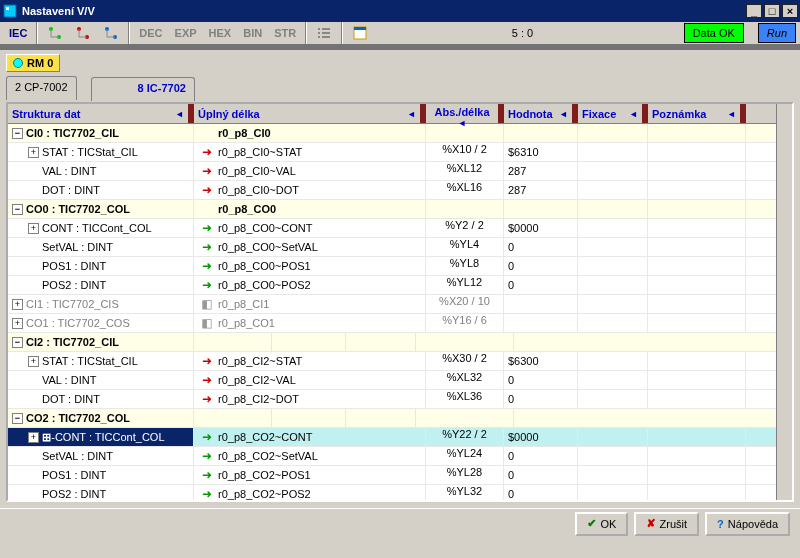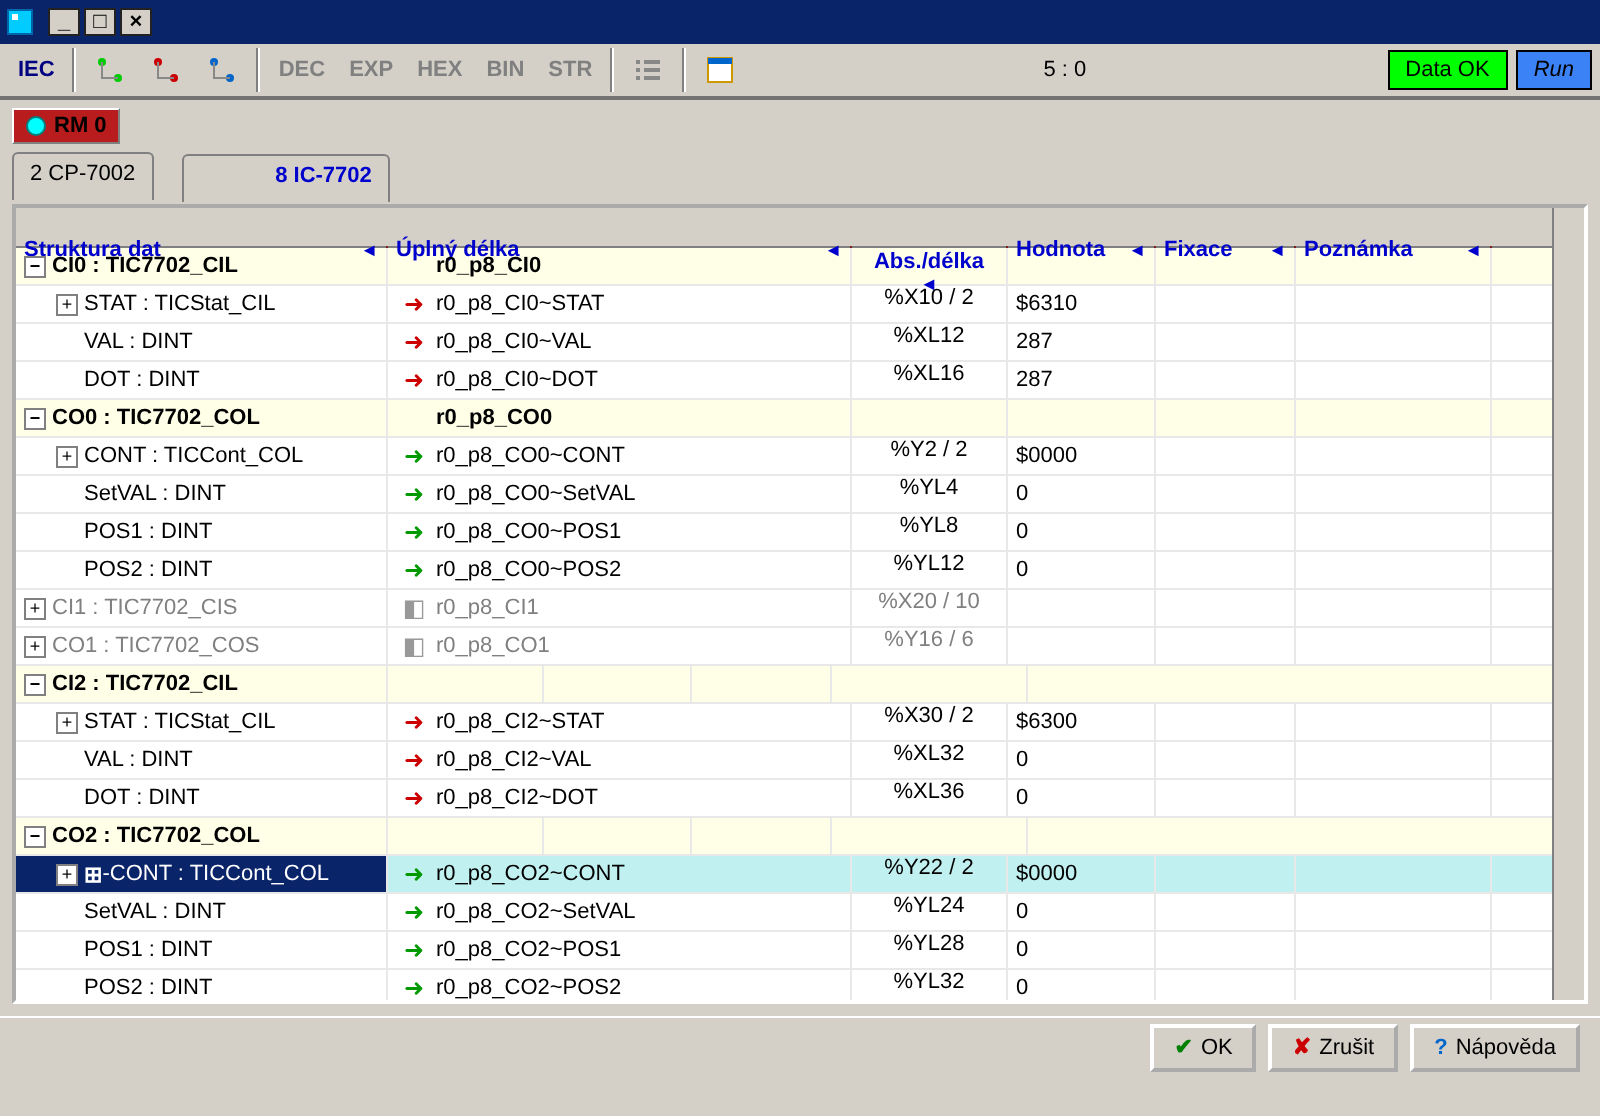--- a/index.html
+++ b/index.html
@@ -1,40 +1,40 @@
 <!DOCTYPE html>
 <html><head>
 <meta charset="utf-8">
 <style>
   * { box-sizing: border-box; font-family: Tahoma, Arial, sans-serif; font-size: 11px; }
   body { margin: 0; background: #d4d0c8; width: 800px; height: 558px; overflow: hidden; }
   .titlebar { height: 22px; background: linear-gradient(#0a246a,#0a246a); color: #fff; display: flex; align-items: center; padding: 0 2px; }
   .titlebar .ticon { width: 16px; height: 16px; margin-right: 4px; display: inline-flex; align-items: center; justify-content: center; }
   .titlebar .title { flex: 1; font-weight: bold; }
   .titlebar .winbtn { width: 16px; height: 14px; margin-left: 2px; background: #d4d0c8; border: 1px solid #222; display: inline-flex; align-items: center; justify-content: center; color: #000; font-weight: bold; font-family: Arial; line-height: 0; }
-  .toolbar { height: 28px; display: flex; align-items: center; padding: 2px 4px; gap: 2px; border-bottom: 2px solid #737373; }
+  .toolbar { height: 28px; display: flex; align-items: center; padding: 2px 4px; gap: 2px; border-bottom: 6px solid #737373; }
   .tbtn { height: 22px; padding: 0 4px; display: inline-flex; align-items: center; justify-content: center; border: 1px solid transparent; cursor: default; color: #333; }
   .tbtn.txt { color: #808080; font-weight: bold; }
   .tbtn.active { color: #000080; }
   .sep { width: 2px; height: 22px; border-left: 1px solid #808080; border-right: 1px solid #fff; margin: 0 2px; }
   .spacer { flex: 1; }
   .statusbox { padding: 0 16px; color: #000; }
-  .okbox, .runbox { height: 20px; padding: 0 8px; display: inline-flex; align-items: center; border: 1px solid #000; margin-left: 2px; }
+  .okbox, .runbox { height: 20px; padding: 0 8px; display: inline-flex; align-items: center; border: 1px solid #000; margin-left: 12px; }
   .okbox { background: #00ff00; }
   .runbox { background: #3b82f6; font-style: italic; }
   .rmrow { height: 26px; display: flex; align-items: center; padding: 0 6px; gap: 4px; }
-  .rmtab { border: 1px solid #fff; border-right-color:#808080; border-bottom-color:#808080; padding: 2px 6px; display: inline-flex; align-items: center; gap: 4px; background:#b91c1c; }
+  .rmtab { border: 1px solid #fff; border-right-color:#808080; border-bottom-color:#808080; padding: 2px 6px; display: inline-flex; align-items: center; gap: 4px; background:#fde047; }
   .led { width: 10px; height: 10px; border-radius: 50%; background: #00ffff; border: 1px solid #008080; }
   .tabs { height: 24px; display: flex; padding: 0 6px; }
   .tab { padding: 4px 8px; border: 1px solid #808080; border-bottom: none; margin-right: 14px; background: #d4d0c8; border-top-left-radius:3px; border-top-right-radius:3px;}
   .tab.active { background: #d4d0c8; font-weight: bold; color: #0000cc; position: relative; top: 1px; padding-left: 46px; }
   .panel { margin: 2px 6px 6px 6px; border: 2px inset #fff; background: #fff; height: 400px; display: flex; }
   .grid { flex: 1; overflow: hidden; }
   .ghead { display: flex; border-bottom: 1px solid #808080; background: #d4d0c8; height: 20px; }
-  .ghead .col { border-right: 1px solid #7f1d1d; padding: 2px 4px; font-weight: bold; color: #0000cc; display: flex; align-items: center; justify-content: space-between; margin-top: 19px; }
+  .ghead .col { border-right: 6px solid #7f1d1d; padding: 2px 4px; font-weight: bold; color: #0000cc; display: flex; align-items: center; justify-content: space-between; }
   .ghead .arr { color: #0000cc; font-size: 9px; }
   .rows { overflow-y: auto; height: 378px; }
   .row { display: flex; height: 19px; border-bottom: 1px solid #e8e8e8; align-items: center; }
   .row.alt { background: #ffffe8; }
   .row.dim { color: #808080; }
   .row.bold .c0, .row.bold .c1 { font-weight: bold; }
   .row.sel .c0 { background: #0a246a; color: #fff; }
   .row.hl { background: #c0f0f0; }
   .cell { border-right: 1px solid #e8e8e8; padding: 0 4px; display: flex; align-items: center; height: 100%; white-space: nowrap; overflow: hidden; }
   .c0 { width: 186px; }
@@ -61,20 +61,21 @@
 </head>
 <body>
 
 <div class="titlebar">
   <span class="ticon">
     <svg width="14" height="14">
         <rect x="1" y="1" width="12" height="12" fill="#0cf" stroke="#06a"></rect>
         <rect x="3" y="3" width="3" height="3" fill="#fff"></rect>
       </svg>
   </span>
+  <span class="title">Nastavení V/V</span>
   <span class="winbtn">_</span>
   <span class="winbtn">□</span>
   <span class="winbtn">×</span>
 </div>
 
 <div class="toolbar">
   <span class="tbtn txt active" style="color:#000080">IEC</span>
   <span class="sep"></span>
   <span class="tbtn">
       <svg width="16" height="16">

